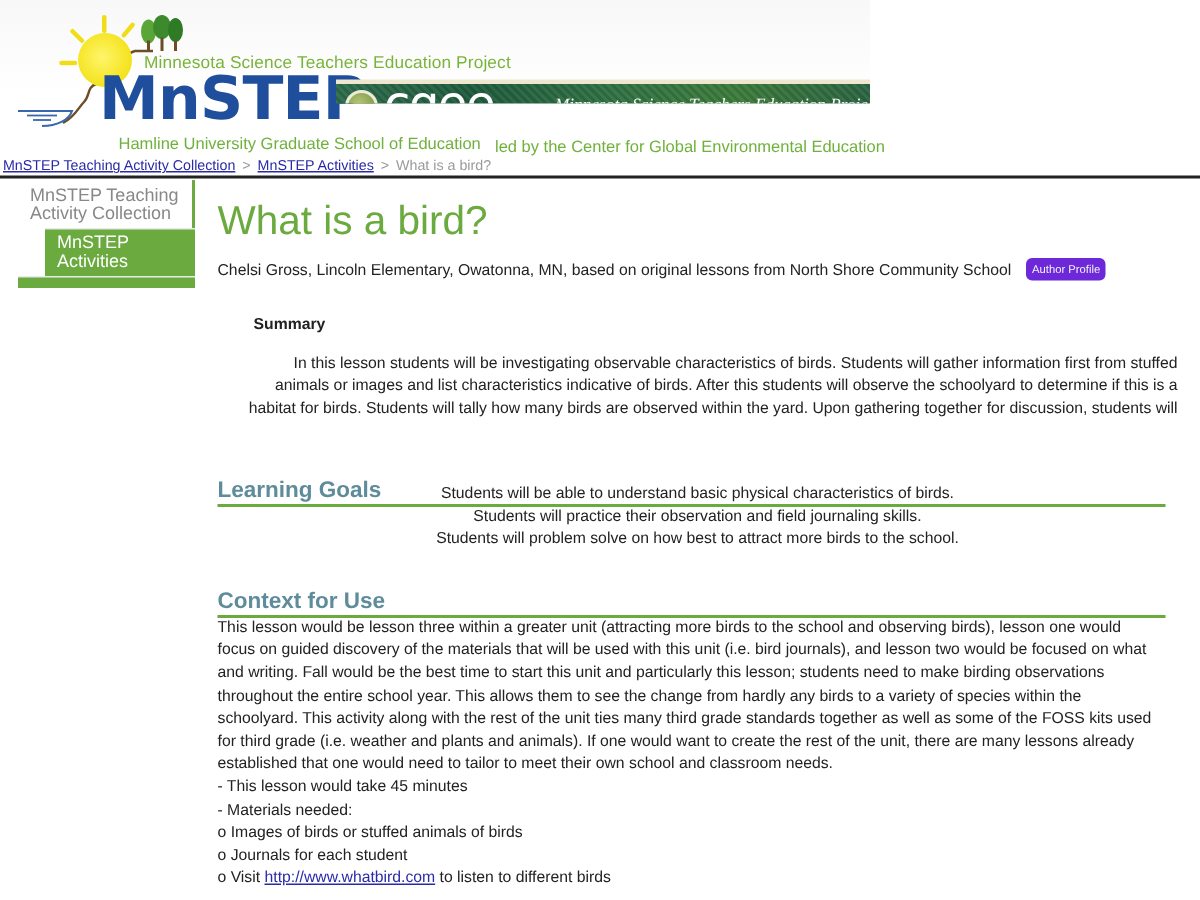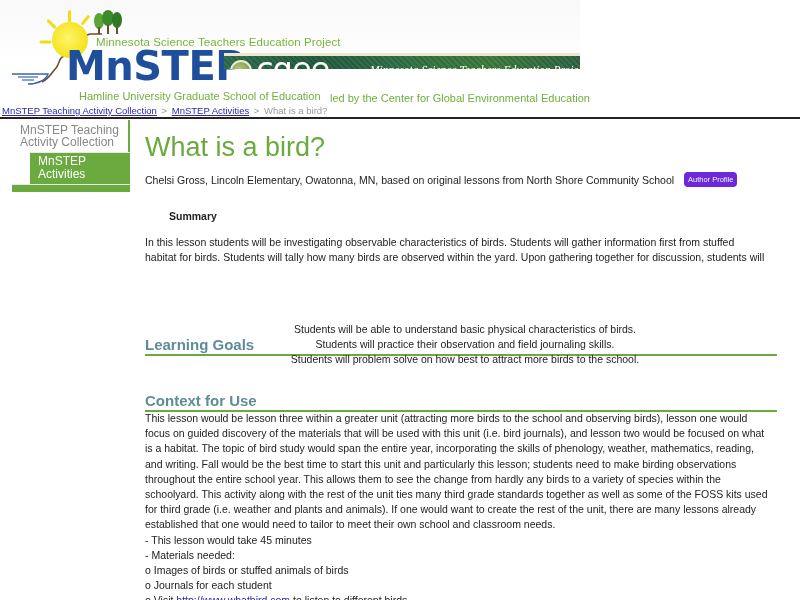--- a/index.html
+++ b/index.html
@@ -53,25 +53,25 @@
 
   
   .main { position: absolute; left: 145px; top: 130px; width: 640px; }
   .page-title { font-size: 27px; color: #6aaa3f; font-weight: normal; line-height: 34px; }
   .byline { position: absolute; top: 44px; left: 0; font-size: 10.5px; color: #222; white-space: nowrap; }
   .author-btn { position: absolute; top: 42px; left: 539px; background: #6d28d9; color: #f4f4f4;
     font-size: 7.5px; border-radius: 4px; padding: 3px 4px; line-height: 9px; white-space: nowrap; text-align: center; }
 
   .summary-h { position: absolute; top: 80px; left: 0; font-size: 10.5px; font-weight: bold; color: #222; margin-left: 24px; }
   .para { position: absolute; left: 0; width: 640px; font-size: 10.5px; line-height: 15.2px; color: #222; }
-  .summary-p { top: 105px; }
+  .summary-p { top: 105px; text-align: right; }
 
   .section-h { position: absolute; left: 0; width: 632px; font-size: 15px; color: #5e8c9a; line-height: 17px;
     border-bottom: 2px solid #6aaa3f; padding-bottom: 1px; }
-  .lg-h { top: 188px; margin-top: 18px; }
+  .lg-h { top: 188px; }
   .lg-list { top: 192px; line-height: 14.8px; text-align: center; }
   .cu-h { top: 262px; }
   .cu-p { top: 281px; line-height: 15.2px; }
   .cu-p a { color: #2a2aa8; text-decoration: underline; }
   .line { display: block; white-space: nowrap; }
 </style>
 </head>
 <body>
 
 <div class="banner">
@@ -128,35 +128,35 @@
 </nav>
 
 <main class="main">
   <h1 class="page-title">What is a bird?</h1>
   <div class="byline">Chelsi Gross, Lincoln Elementary, Owatonna, MN, based on original lessons from North Shore Community School</div>
   <a href="#" class="author-btn" style="text-decoration:none;">Author Profile</a>
 
   <div class="summary-h">Summary</div>
   <div class="para summary-p">
     <span class="line">In this lesson students will be investigating observable characteristics of birds. Students will gather information first from stuffed</span>
+    <span class="line">animals or images and list characteristics indicative of birds. After this students will observe the schoolyard to determine if this is a</span>
     <span class="line">habitat for birds. Students will tally how many birds are observed within the yard. Upon gathering together for discussion, students will</span>
   </div>
 
   <h2 class="section-h lg-h">Learning Goals</h2>
   <div class="para lg-list">
     <span class="line">Students will be able to understand basic physical characteristics of birds.</span>
     <span class="line">Students will practice their observation and field journaling skills.</span>
     <span class="line">Students will problem solve on how best to attract more birds to the school.</span>
   </div>
 
   <h2 class="section-h cu-h">Context for Use</h2>
   <div class="para cu-p">
     <span class="line">This lesson would be lesson three within a greater unit (attracting more birds to the school and observing birds), lesson one would</span>
     <span class="line">focus on guided discovery of the materials that will be used with this unit (i.e. bird journals), and lesson two would be focused on what</span>
-    <span class="line">is a habitat. The topic of bird study would span the entire year, incorporating the skills of phenology, weather, mathematics, reading,</span>
     <span class="line">and writing. Fall would be the best time to start this unit and particularly this lesson; students need to make birding observations</span>
     <span class="line">throughout the entire school year. This allows them to see the change from hardly any birds to a variety of species within the</span>
     <span class="line">schoolyard. This activity along with the rest of the unit ties many third grade standards together as well as some of the FOSS kits used</span>
     <span class="line">for third grade (i.e. weather and plants and animals). If one would want to create the rest of the unit, there are many lessons already</span>
     <span class="line">established that one would need to tailor to meet their own school and classroom needs.</span>
     <span class="line">- This lesson would take 45 minutes</span>
     <span class="line">- Materials needed:</span>
     <span class="line">o Images of birds or stuffed animals of birds</span>
     <span class="line">o Journals for each student</span>
     <span class="line"><span>o Visit </span><a href="#">http://www.whatbird.com</a><span> to listen to different birds</span></span>

